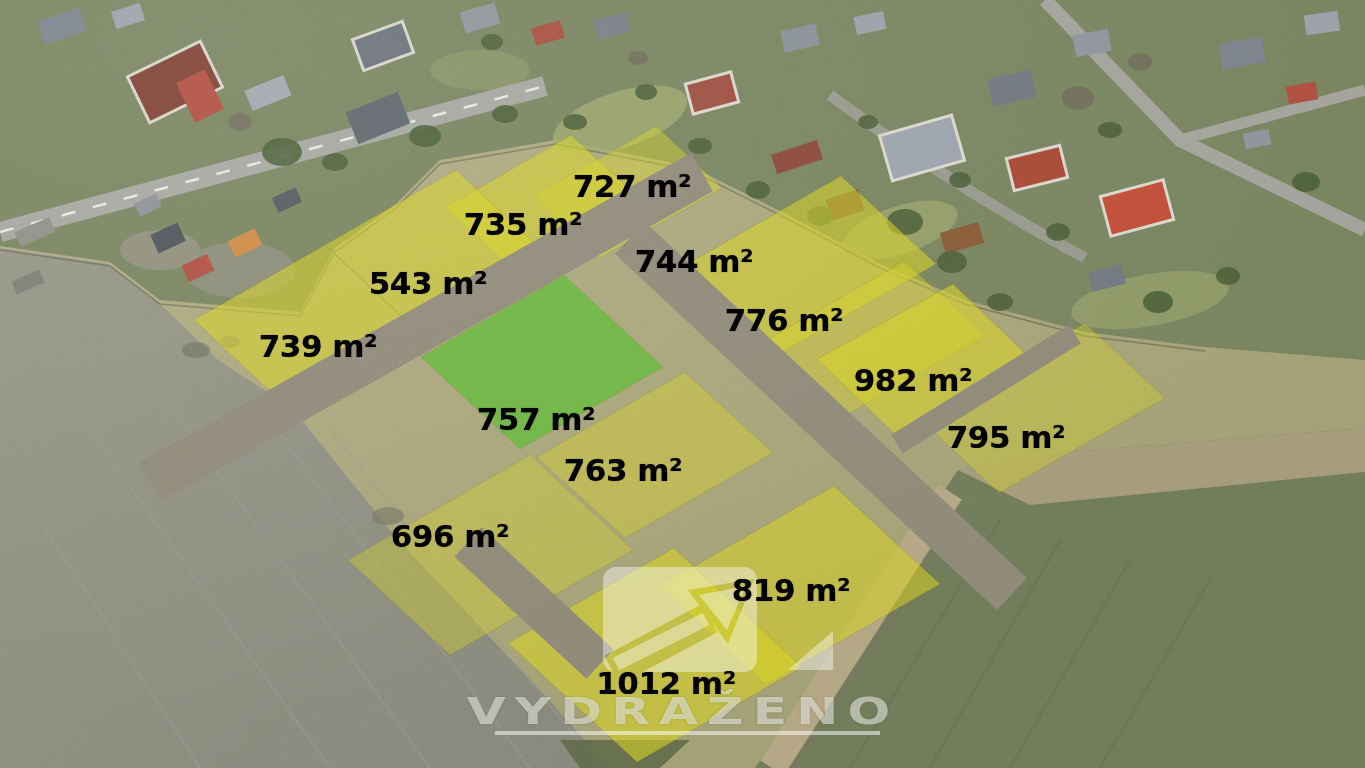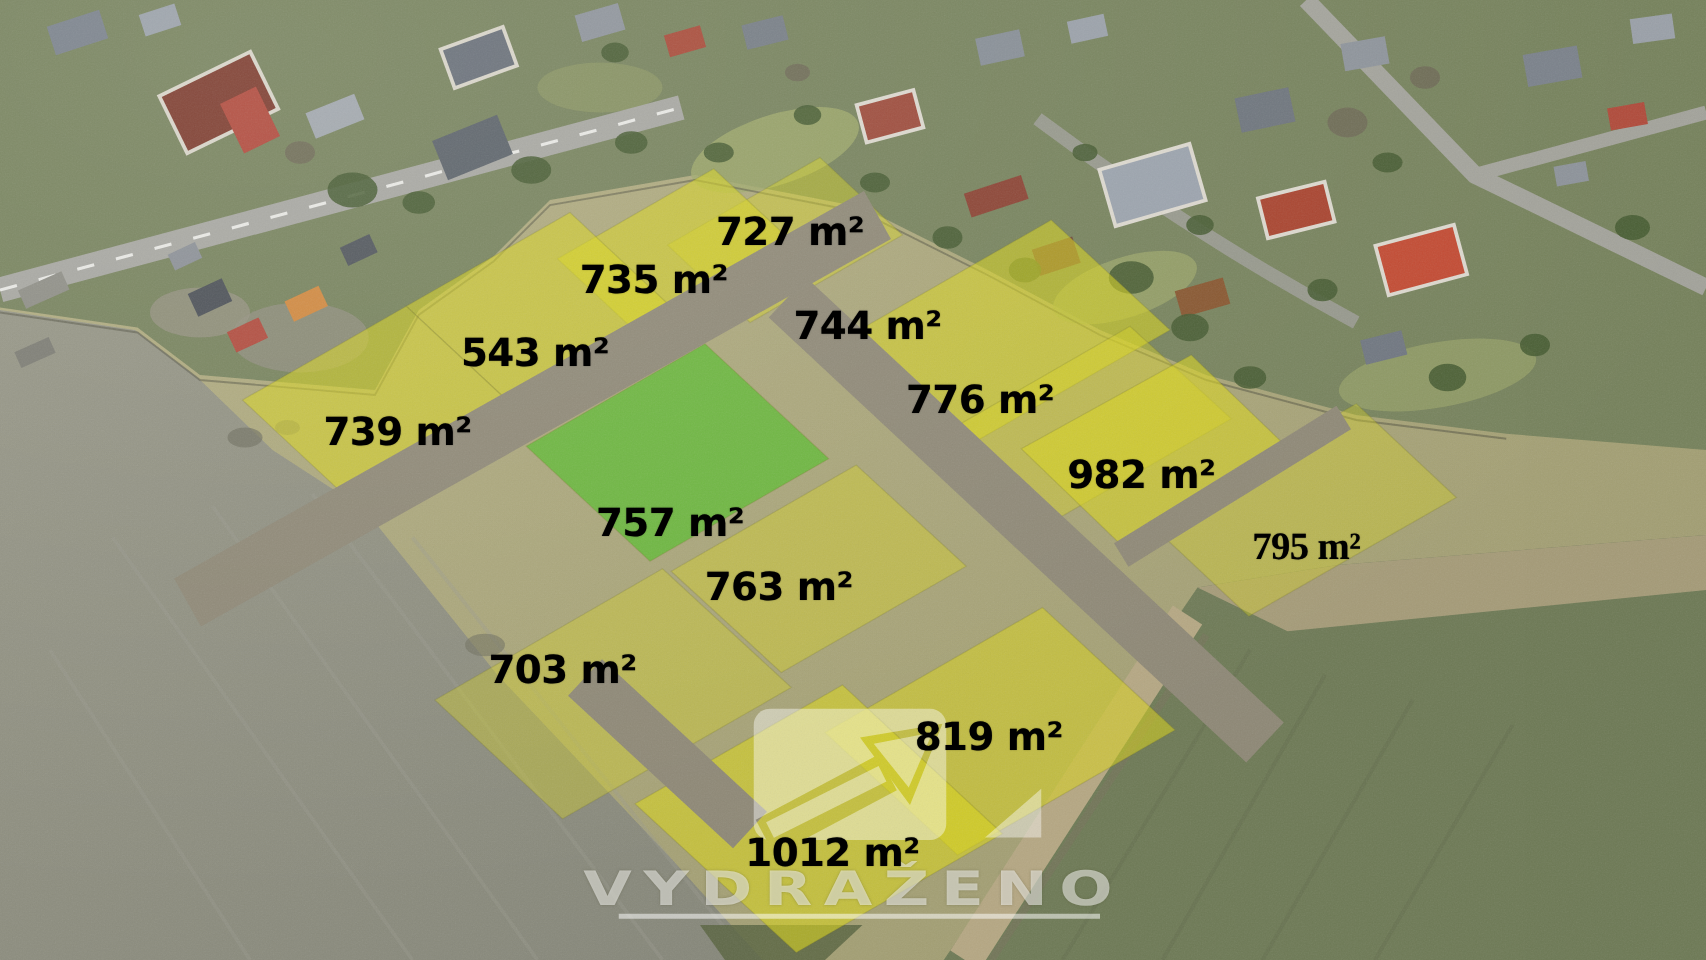--- a/index.html
+++ b/index.html
@@ -228,20 +228,20 @@
 
   <div class="overlay">
     <div class="plot-label" style="left:632px;top:186px;">727 m²</div>
     <div class="plot-label" style="left:523px;top:224px;">735 m²</div>
     <div class="plot-label" style="left:428px;top:283px;">543 m²</div>
     <div class="plot-label" style="left:694px;top:261px;">744 m²</div>
     <div class="plot-label" style="left:318px;top:346px;">739 m²</div>
     <div class="plot-label" style="left:772px;top:320px;margin-left:12px;">776 m²</div>
     <div class="plot-label" style="left:913px;top:380px;">982 m²</div>
     <div class="plot-label" style="left:536px;top:398px;margin-top:21px;">757 m²</div>
-    <div class="plot-label" style="left:1045px;top:437px;font-family:Liberation Serif, serif;">795 m²</div>
+    <div class="plot-label" style="left:1006px;top:437px;">795 m²</div>
     <div class="plot-label" style="left:623px;top:470px;">763 m²</div>
-    <div class="plot-label" style="left:450px;top:536px;">703 m²</div>
+    <div class="plot-label" style="left:450px;top:536px;">696 m²</div>
     <div class="plot-label" style="left:791px;top:590px;text-align:center;">819 m²</div>
     <div class="plot-label" style="left:666px;top:683px;">1012 m²</div>
   </div>
 
 </div>
 
 </body></html>

